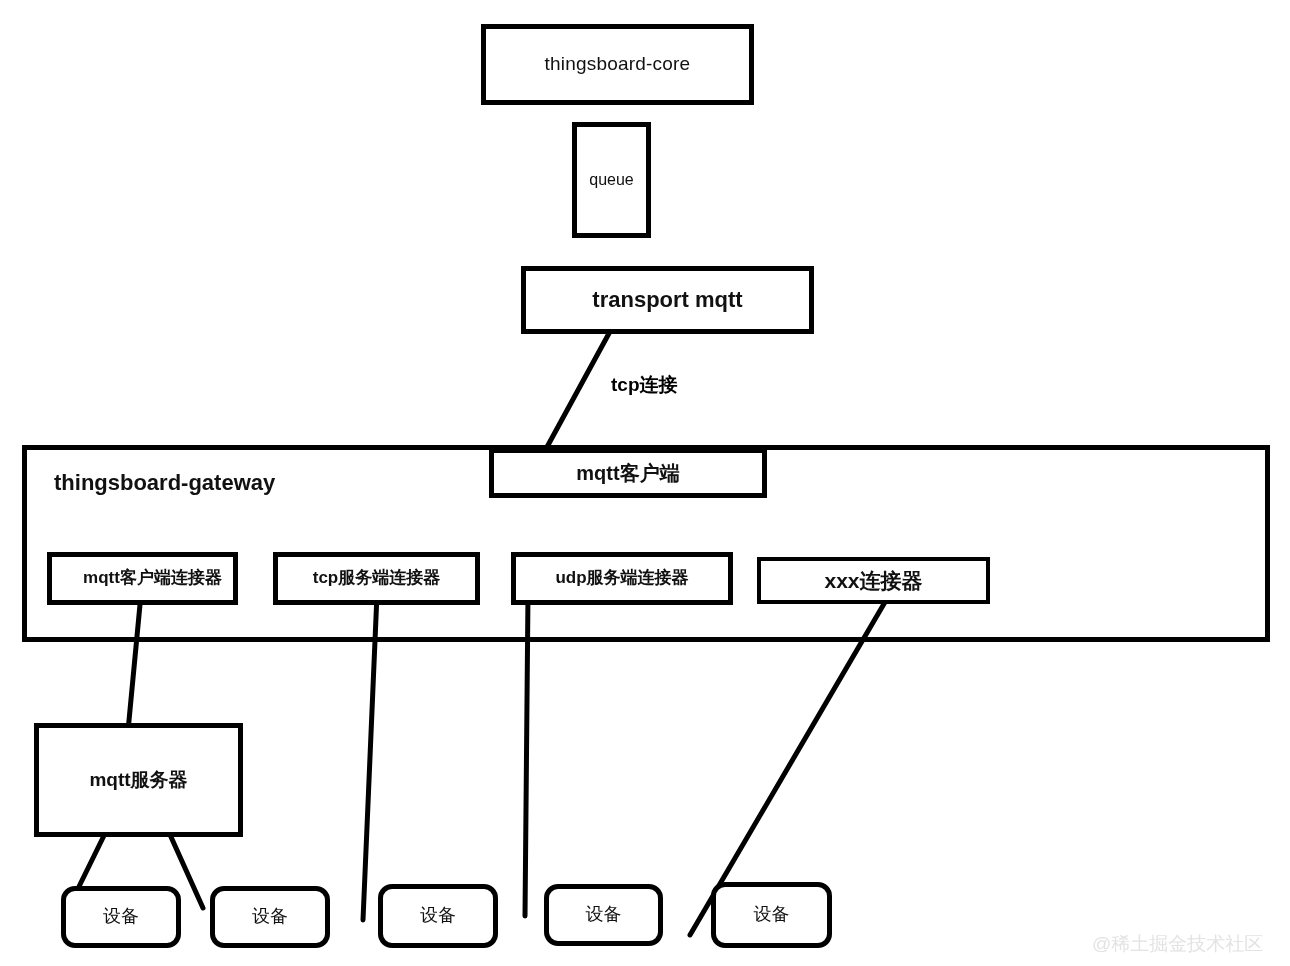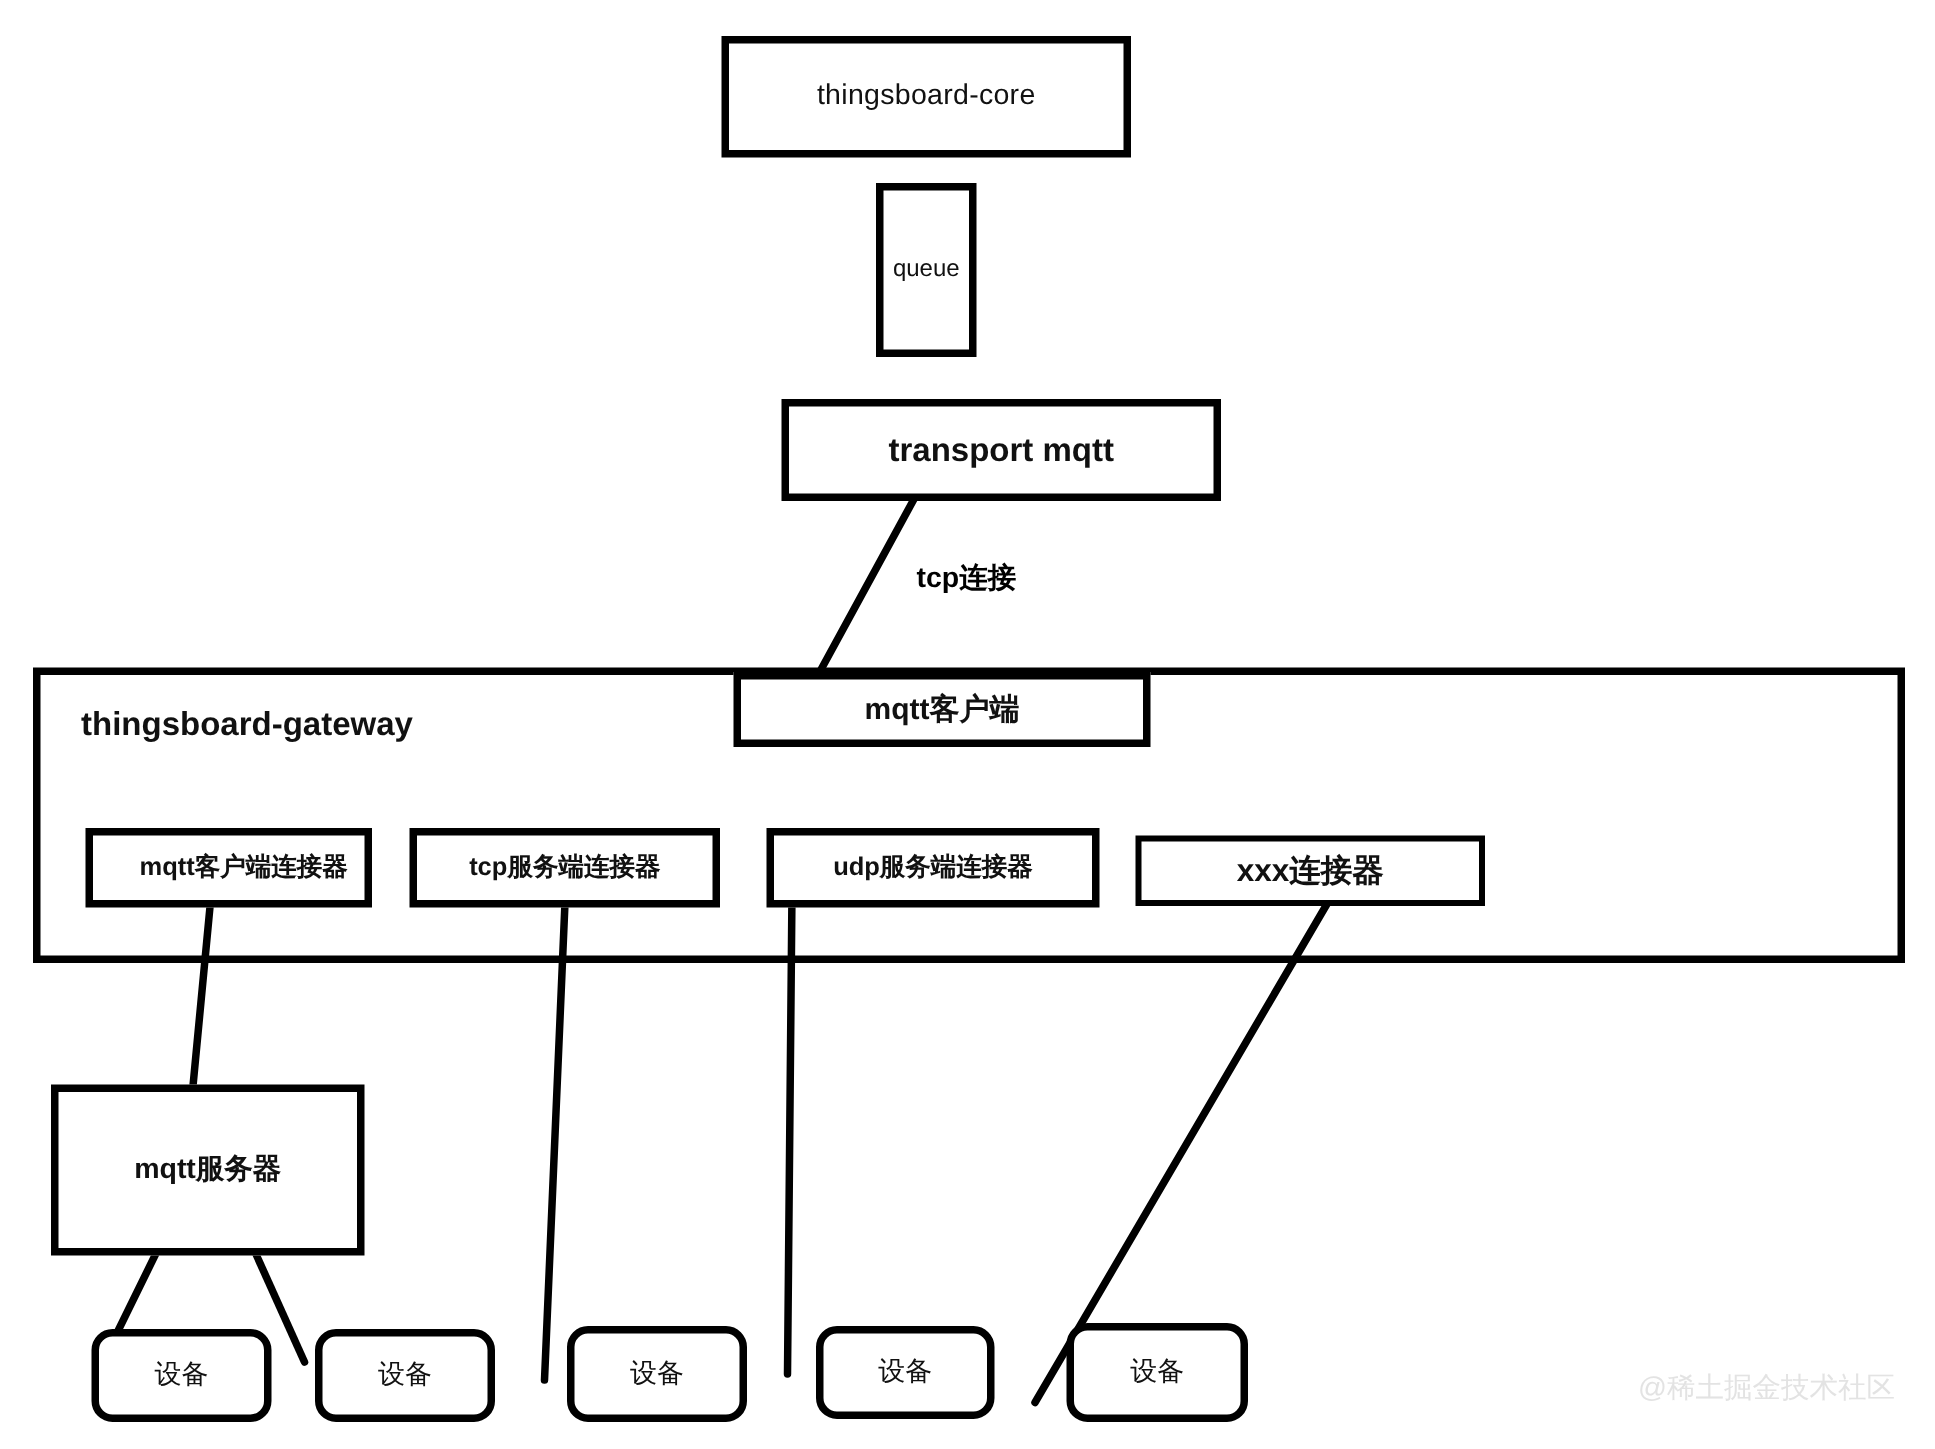--- a/index.html
+++ b/index.html
@@ -101,39 +101,39 @@
 
     <line x1="118" y1="807" x2="68" y2="909" stroke="#000000" stroke-width="5" stroke-linecap="round"></line>
 
     <line x1="158" y1="808" x2="203" y2="908" stroke="#000000" stroke-width="5" stroke-linecap="round"></line>
   </svg>
 
   <div class="node" style="left:481px; top:24px; width:273px; height:81px;">
     <span class="label f-core">thingsboard-core</span>
   </div>
 
-  <div class="node" style="left:584px; top:122px; width:67px; height:116px;">
+  <div class="node" style="left:572px; top:122px; width:79px; height:116px;">
     <span class="label f-queue">queue</span>
   </div>
 
   <div class="node" style="left:481px; top:266px; width:293px; height:68px;margin-left:40px;">
     <span class="label f-trans">transport mqtt</span>
   </div>
 
   <div class="edge-label f-tcp" style="left:611px; top:372px;">tcp连接</div>
 
   <div class="node container" style="left:22px; top:421px; width:1248px; height:197px;margin-top:24px;">
     <span class="container-title f-gate" style="left:27px; top:20px;">thingsboard-gateway</span>
   </div>
 
   <div class="node" style="left:489px; top:448px; width:278px; height:50px;">
     <span class="label f-client">mqtt客户端</span>
   </div>
 
-  <div class="node" style="left:57px; top:552px; width:191px; height:53px;padding-left:20px;">
+  <div class="node" style="left:47px; top:552px; width:191px; height:53px;padding-left:20px;">
     <span class="label f-conn">mqtt客户端连接器</span>
   </div>
 
   <div class="node" style="left:273px; top:552px; width:207px; height:53px;">
     <span class="label f-conn">tcp服务端连接器</span>
   </div>
 
   <div class="node" style="left:511px; top:552px; width:222px; height:53px;">
     <span class="label f-conn">udp服务端连接器</span>
   </div>
@@ -159,15 +159,15 @@
   </div>
 
   <div class="node rounded" style="left:499px; top:884px; width:119px; height:62px;">
     <span class="label f-device">设备</span>
   </div>
 
   <div class="node rounded" style="left:666px; top:882px; width:121px; height:66px;">
     <span class="label f-device">设备</span>
   </div>
 
-  <div class="watermark f-wm" style="left:1092px; top:912px;">@稀土掘金技术社区</div>
+  <div class="watermark f-wm" style="left:1092px; top:931px;">@稀土掘金技术社区</div>
 
 </div>
 
 </body></html>

